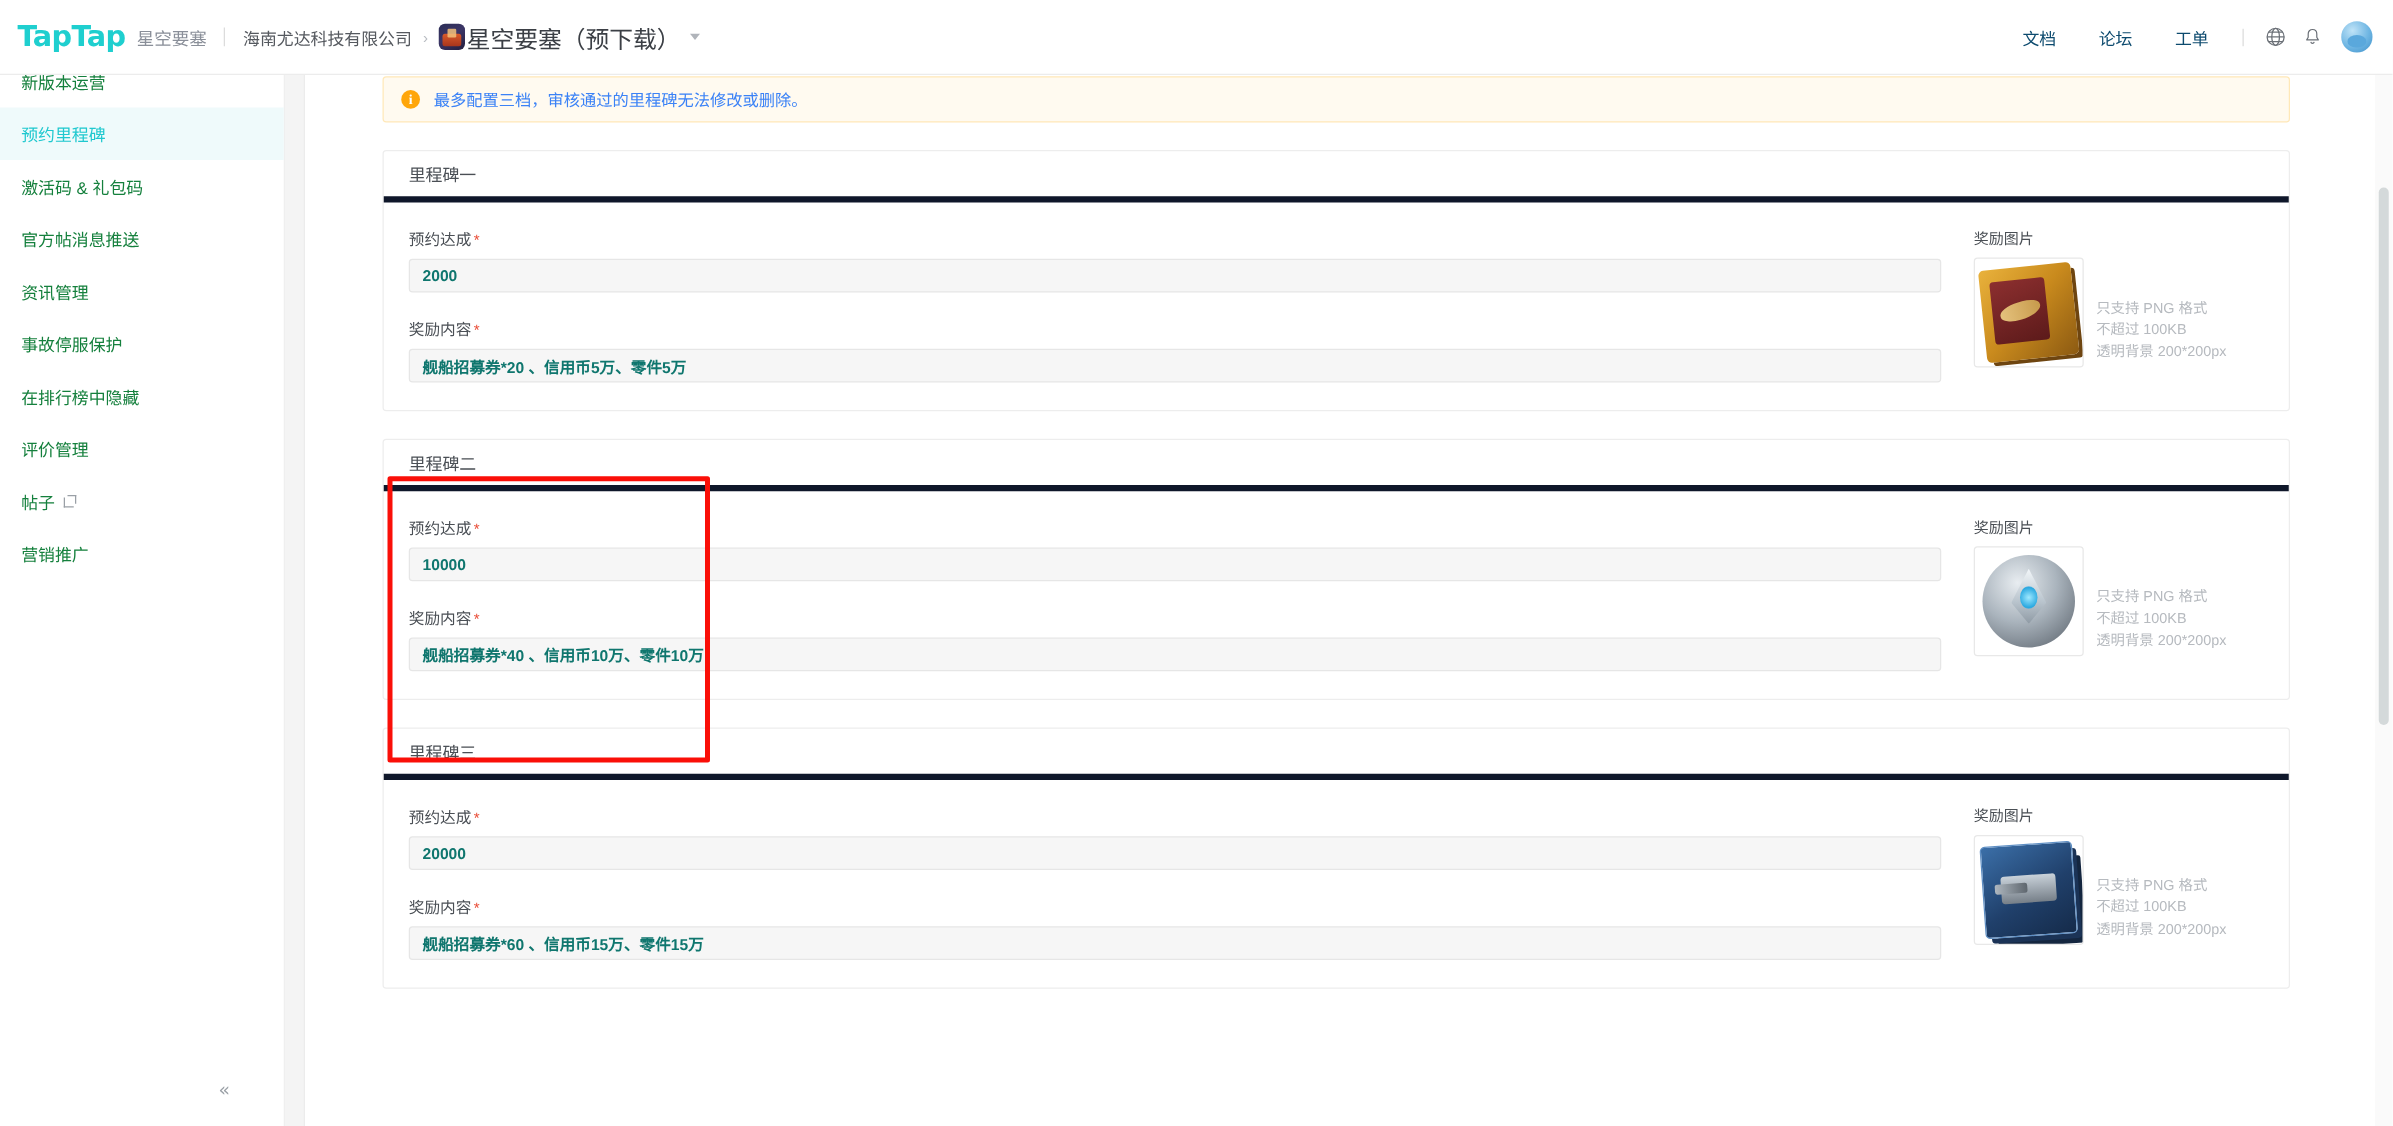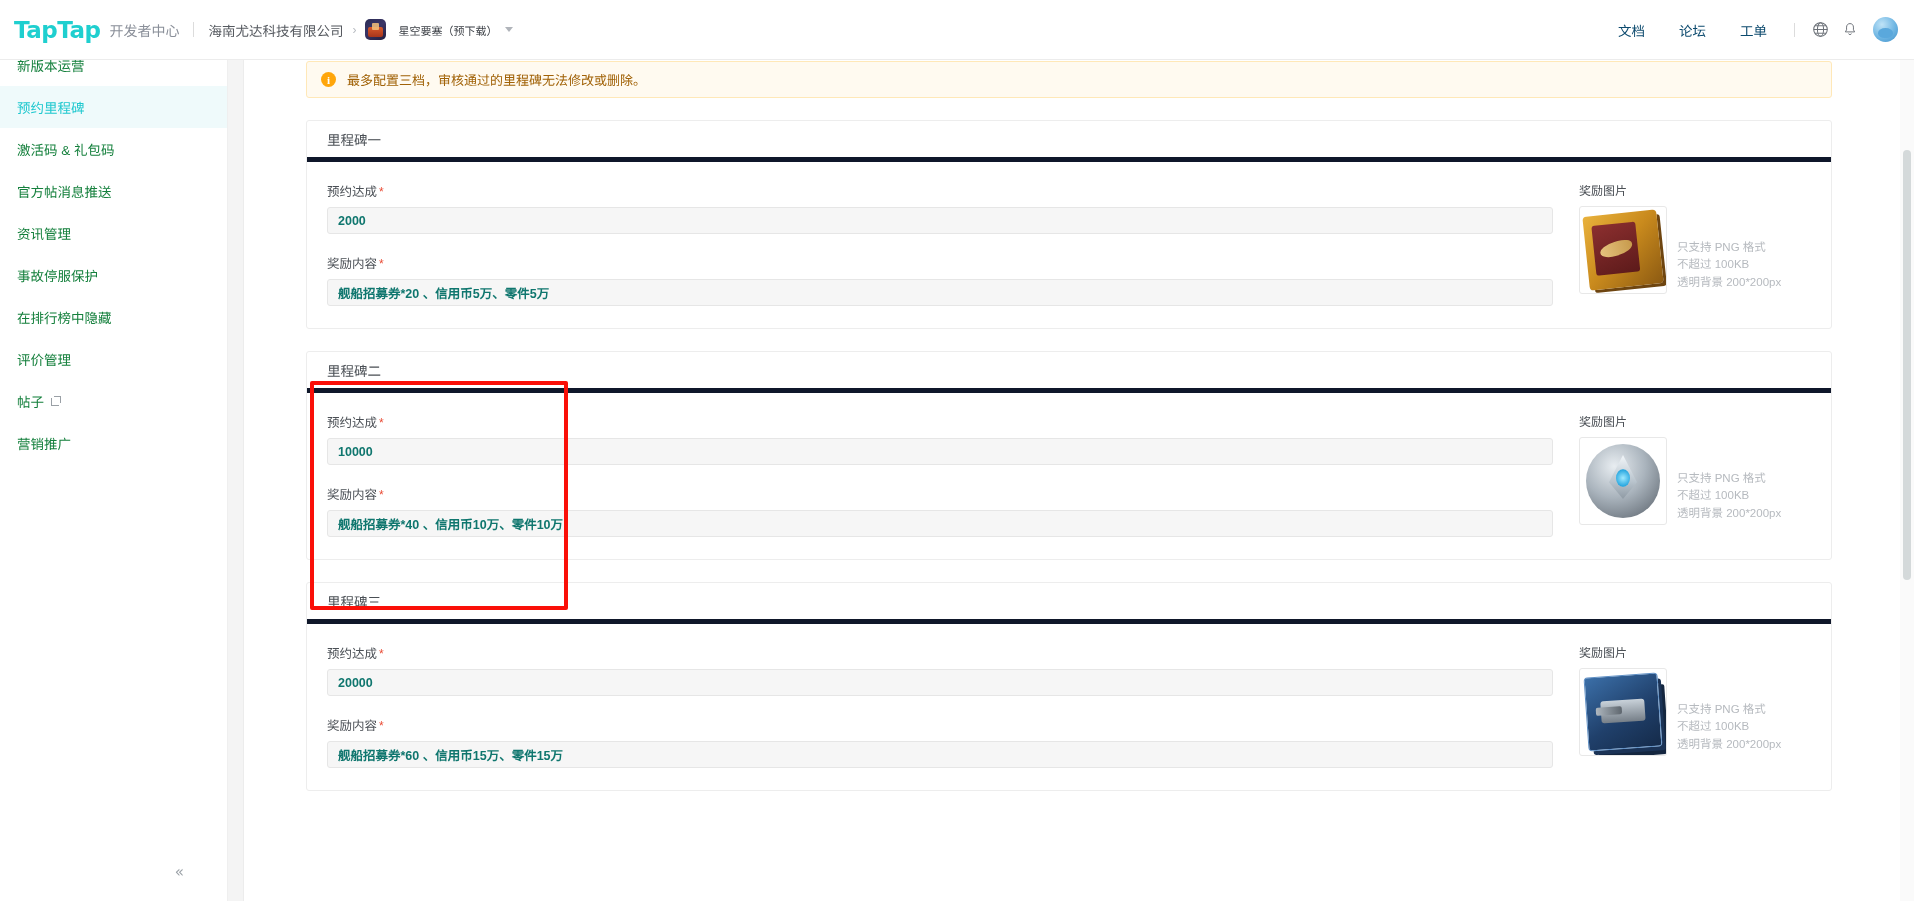--- a/index.html
+++ b/index.html
@@ -41,21 +41,21 @@
     content: ""; position: absolute; left: 3px; right: 3px; bottom: 3px;
     height: 10px;
     background: linear-gradient(180deg,#d85a2a 0%,#a8351c 100%);
     border-radius: 2px;
   }
   .app-icon::after {
     content: ""; position: absolute; left: 7px; top: 4px;
     width: 7px; height: 7px; background: #f4c27a; border-radius: 1px;
     opacity: .85;
   }
-  .crumb-app { font-size: 11px; color: #3b3f45; margin-left: 12px; }
+  .crumb-app { font-size: 19px; color: #3b3f45; margin-left: 1px; }
   .caret-down {
     display: inline-block; width: 0; height: 0; margin-left: 8px;
     border-left: 4px solid transparent; border-right: 4px solid transparent;
     border-top: 5px solid #b0b4ba; vertical-align: middle;
   }
   .header-right {
     margin-left: auto; display: flex; align-items: center;
     margin-right: 16px; gap: 0;
   }
   .hr-link {
@@ -134,21 +134,21 @@
     background: #fffaf0; border: 1px solid #ffe8b8;
     border-radius: 3px; display: flex; align-items: center;
     padding: 8px 14px;
   }
   .alert-icon {
     width: 15px; height: 15px; border-radius: 50%;
     background: #ffa60b; color: #fff; font-size: 11px; font-weight: bold;
     display: flex; align-items: center; justify-content: center;
     flex: 0 0 auto; font-family: "Liberation Serif", serif;
   }
-  .alert-text { font-size: 13px; color: #a16207; margin-left: 11px; }
+  .alert-text { font-size: 13px; color: #3b82f6; margin-left: 11px; }
 
   .card {
     margin: 22px 82px 0 61px;
     border: 1px solid #ededed; border-radius: 3px; background: #fff;
   }
   .card-head {
     height: 41px; display: flex; align-items: center;
     padding-left: 20px; border-bottom: 5px solid #0f172a;
     font-size: 13.5px; color: #4a4f55;
   }
@@ -252,21 +252,21 @@
     position: absolute; top: 150px; right: 3px; width: 8px; height: 430px;
     background: #d4d9da; border-radius: 4px; z-index: 26; cursor: pointer;
   }
 </style>
 </head>
 <body>
 
 <div class="header">
   <div class="brand">
     <span class="logo-text">TapTap</span>
-    <span class="brand-sub">开发者中心</span>
+    <span class="brand-sub">星空要塞</span>
   </div>
   <div class="head-divider"></div>
   <span class="crumb-company">海南尤达科技有限公司</span>
   <span class="crumb-sep">›</span>
   <span class="app-icon"></span>
   <span class="crumb-app">星空要塞（预下载）</span>
   <span class="caret-down"></span>
 
   <div class="header-right">
     <span class="hr-link">文档</span>

